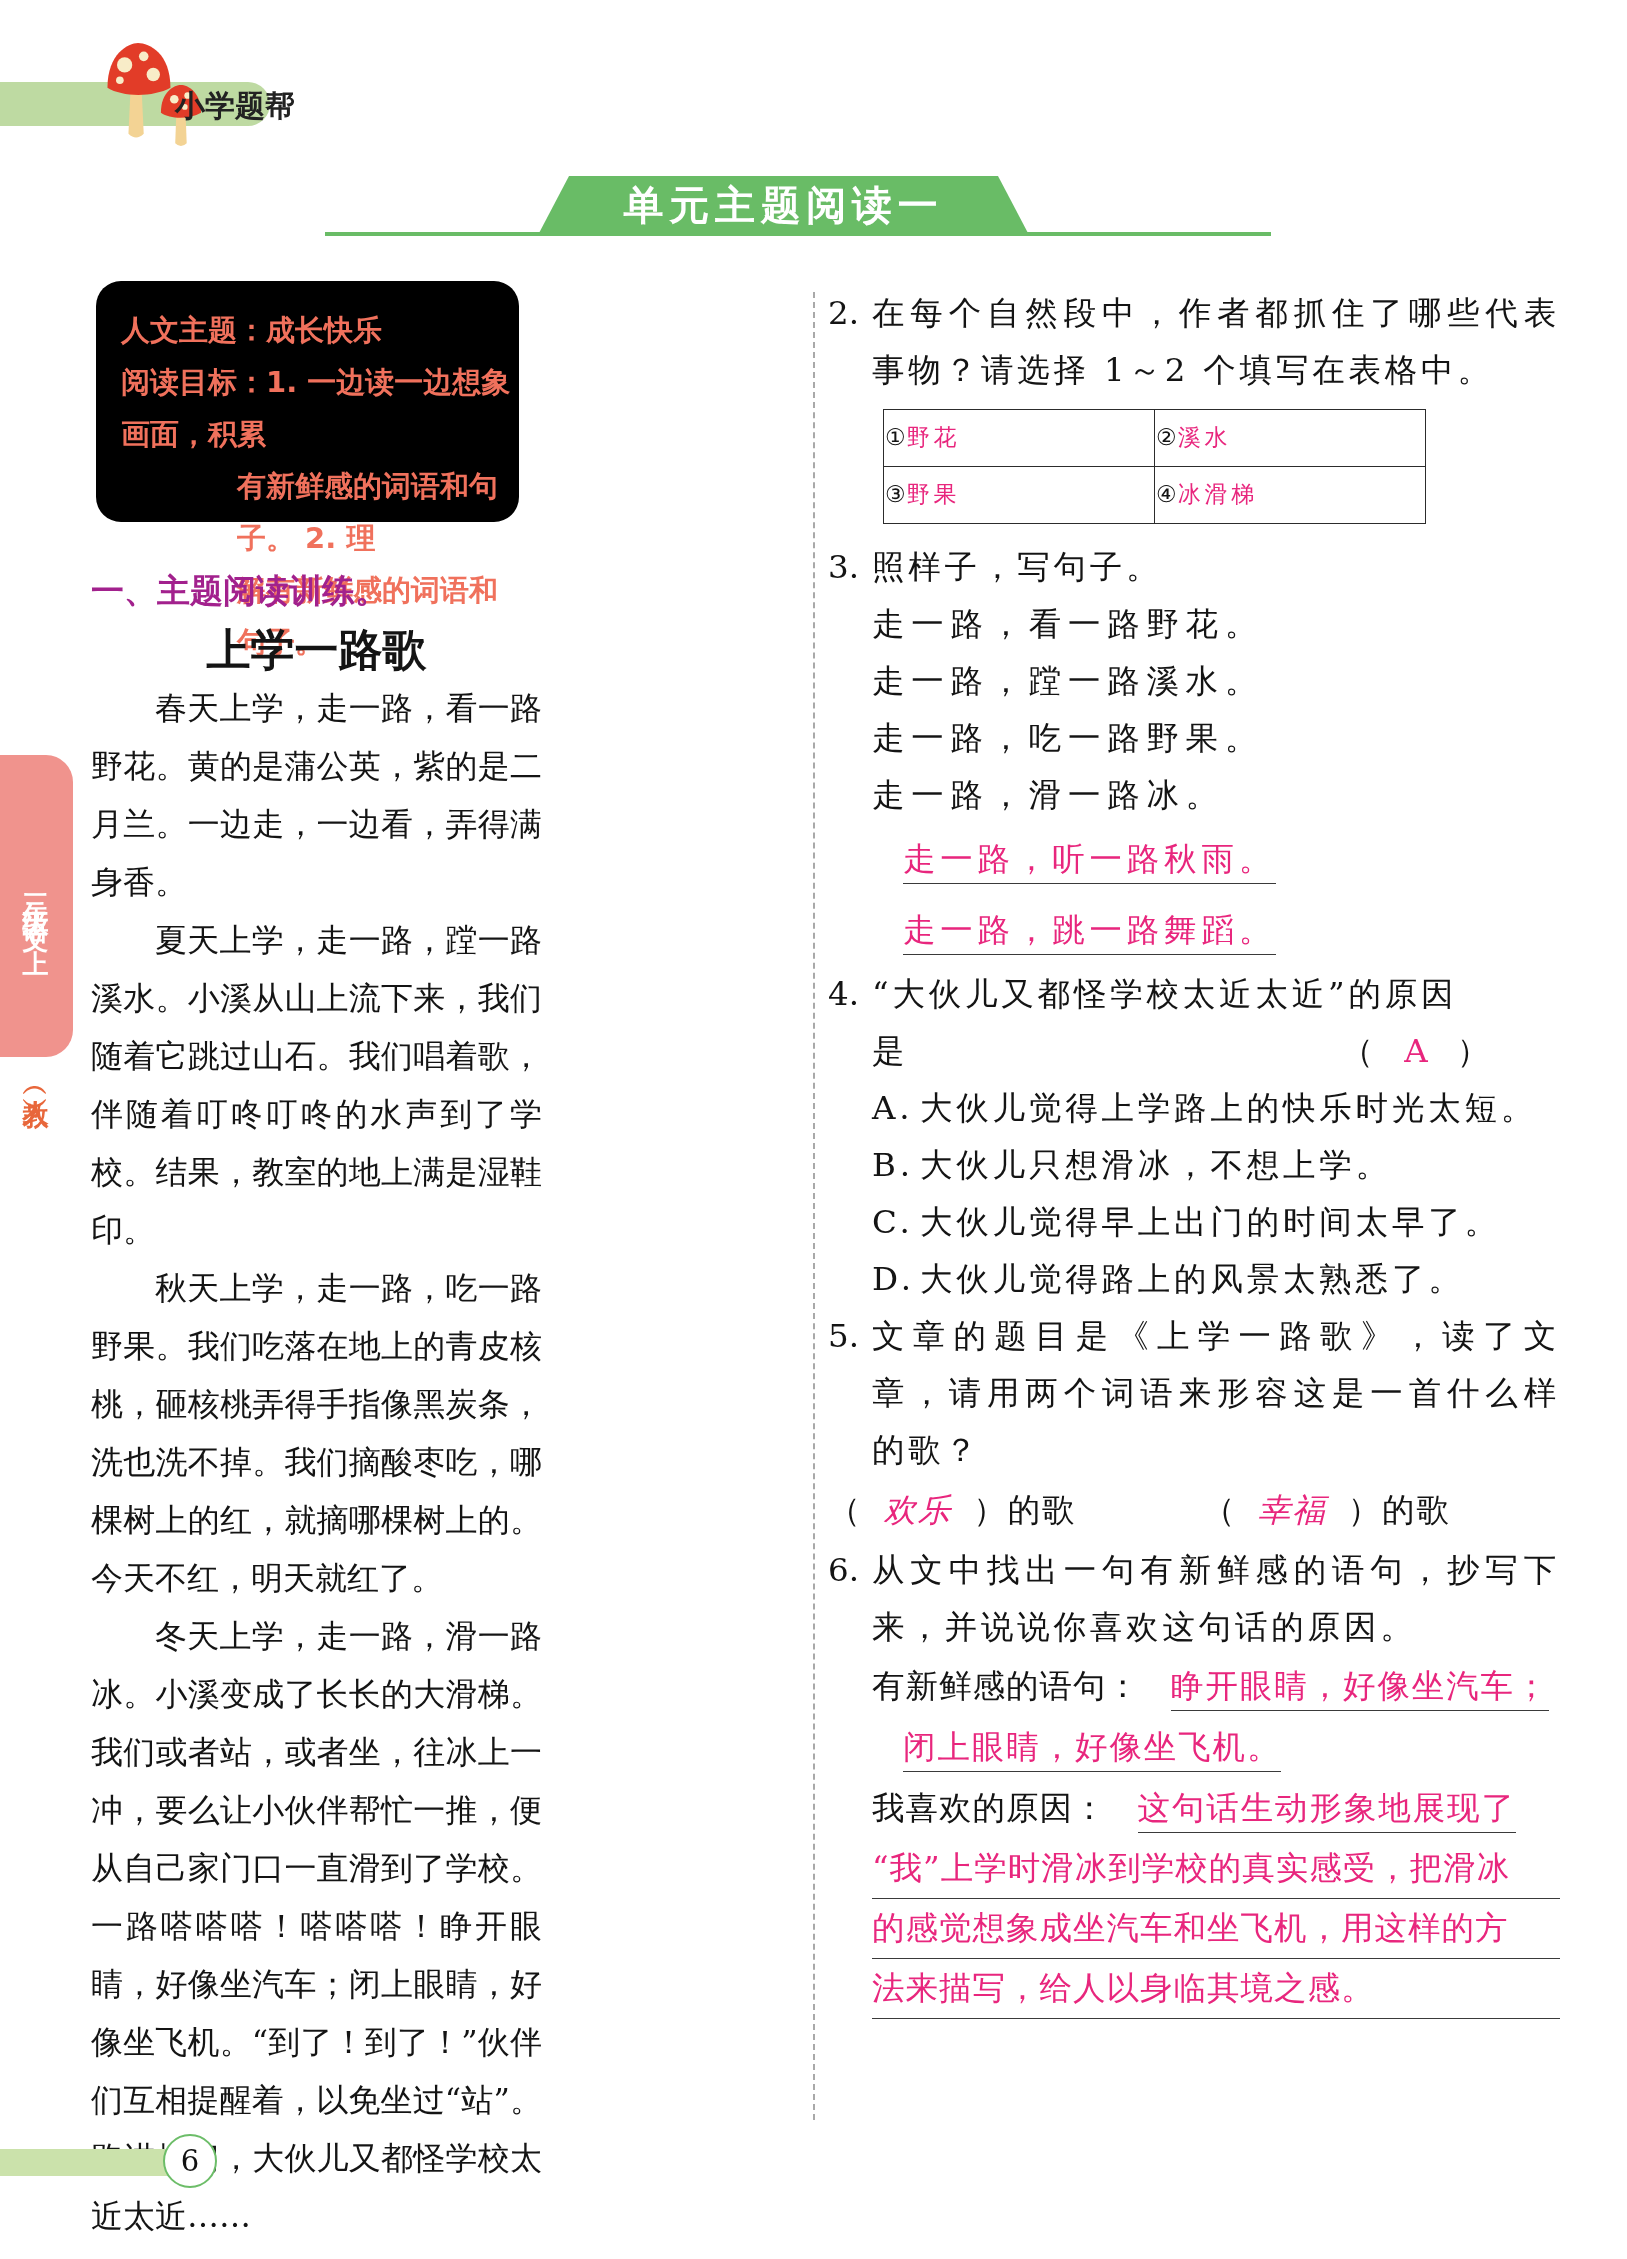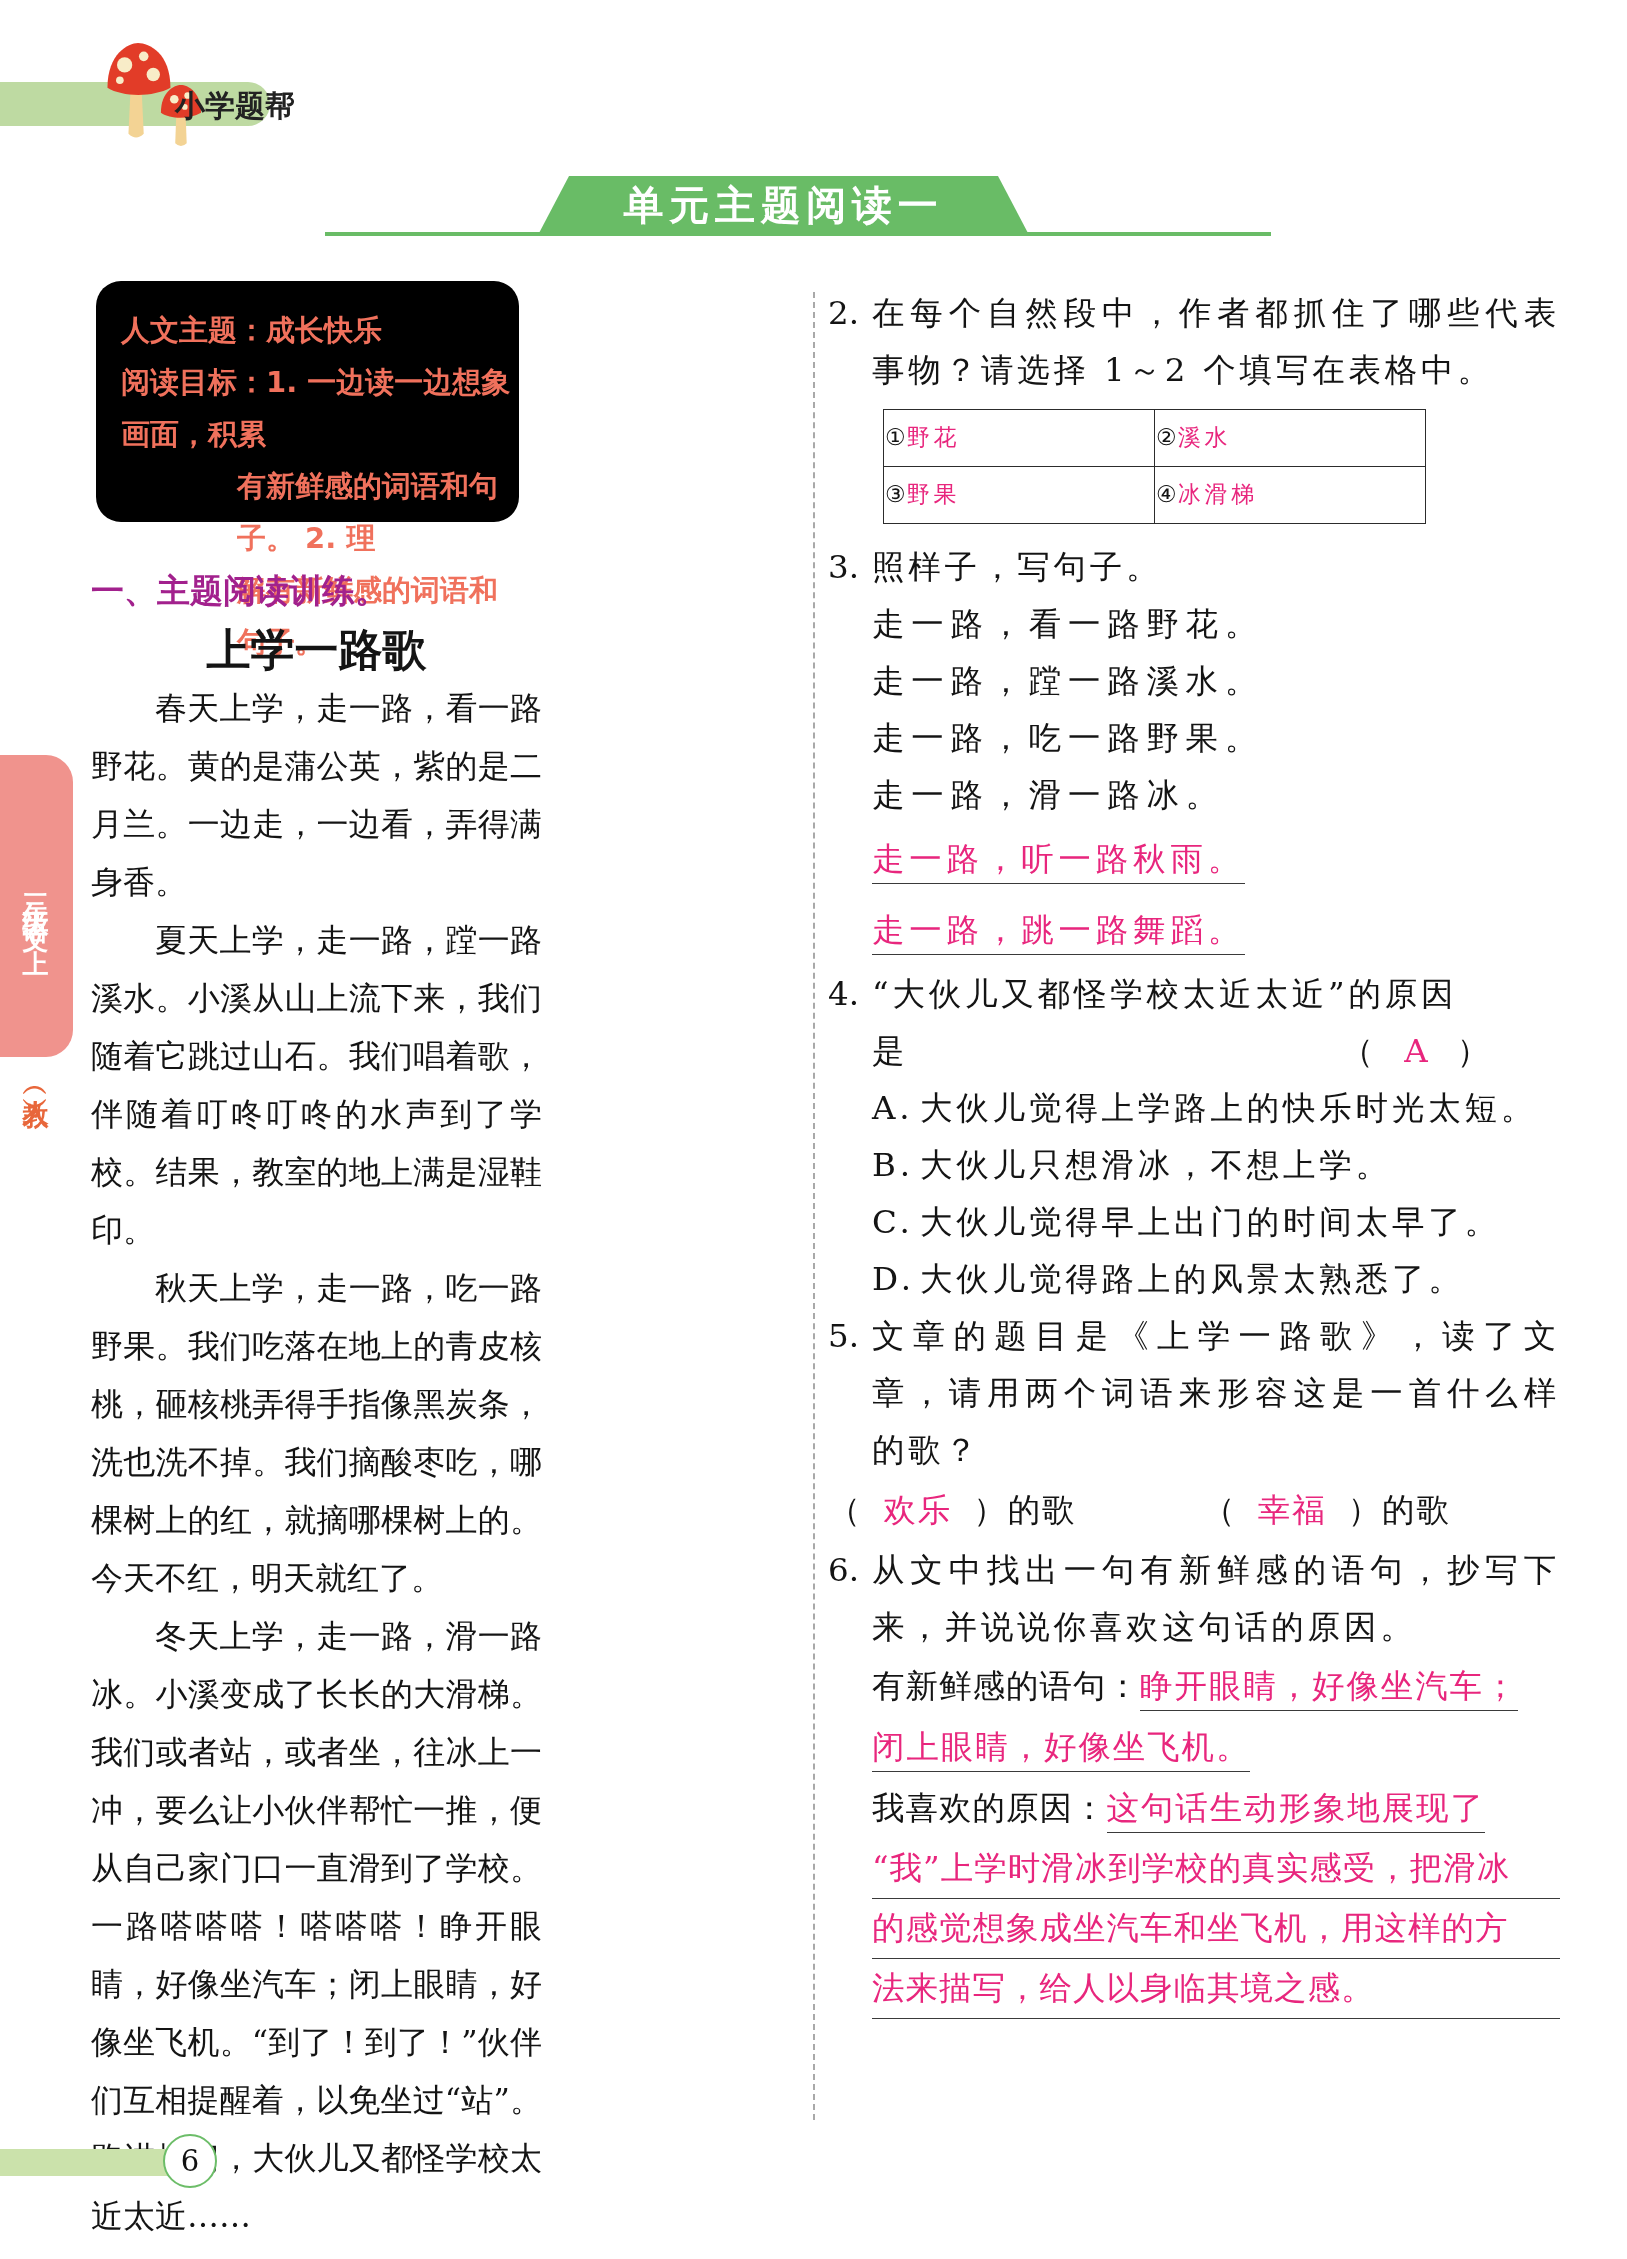--- a/index.html
+++ b/index.html
@@ -51,21 +51,21 @@
                    font-size:33px;color:#a2218d;line-height:54px;}
   .passage-title{font-weight:bold;font-size:44px;text-align:center;line-height:59px;margin-top:1.9px;
                  font-family:"DejaVu Sans","Liberation Sans",sans-serif;}
   .passage p{margin:0;font-size:32px;line-height:58px;text-align:justify;text-indent:2em;}
 
   .q{display:flex;font-size:32.5px;line-height:57px;}
   .q-num{width:44px;flex-shrink:0;}
   .q-body{flex:1;text-align:justify;letter-spacing:3.8px;}
 
   .pk{color:#e8267d;letter-spacing:1.9px;}
-  .ul{border-bottom:1.9px solid #3a3a3a;padding-bottom:4.8px;}
+  .ul{border-bottom:1.9px solid #3a3a3a;padding-bottom:4.8px;margin-left:31px;}
   .blank .pk{padding:0 27px;}
   .blank{white-space:nowrap;}
 
   
   .obj-table{border-collapse:collapse;margin:9.6px 0 15.3px 55px;}
   .obj-table td{border:1.9px solid #2c2c2c;width:268px;height:54px;text-align:left;
                 font-size:23px;letter-spacing:1px;}
   .obj-table .pk{letter-spacing:3.8px;}
 
   .sample-line{letter-spacing:6.7px;line-height:57px;}
@@ -74,21 +74,21 @@
 
   .opt{display:flex;line-height:57px;}
   .opt-label{width:48px;flex-shrink:0;}
   .opt-text{flex:1;text-align:justify;letter-spacing:3.8px;}
 
   .ans-row{display:flex;line-height:57px;}
   .ans-row .spacer{flex:1;}
   .ans-row .blank{margin-right:67px;}
 
   .q5-blanks{display:flex;gap:126px;line-height:63px;letter-spacing:1.9px;margin-left:-44px;}
-  .q5-blanks .pk{padding:0 21px;}
+  .q5-blanks .pk{padding:0 21px;font-style:italic;}
 
   .fill-line{line-height:61px;letter-spacing:1px;}
   .full-ul{display:block;border-bottom:1.9px solid #3a3a3a;line-height:59px;letter-spacing:1px;}
 </style>
 </head>
 <body>
 
 <div class="page">
 
   <div class="brand-bar"></div>

